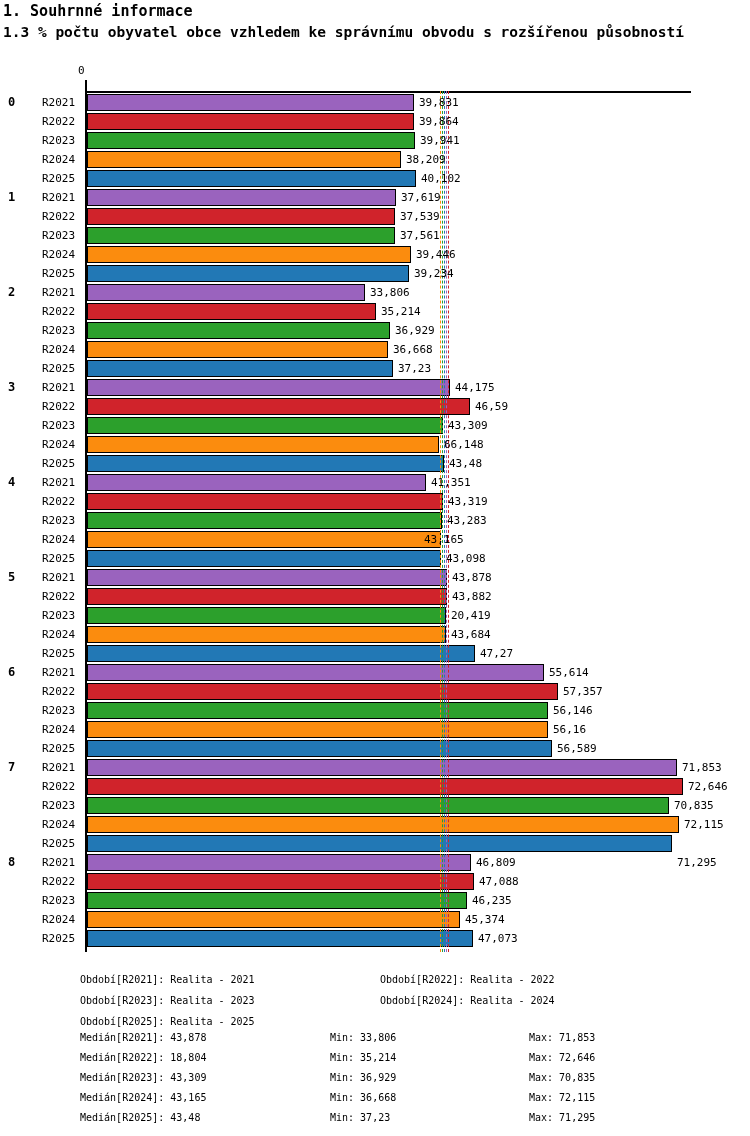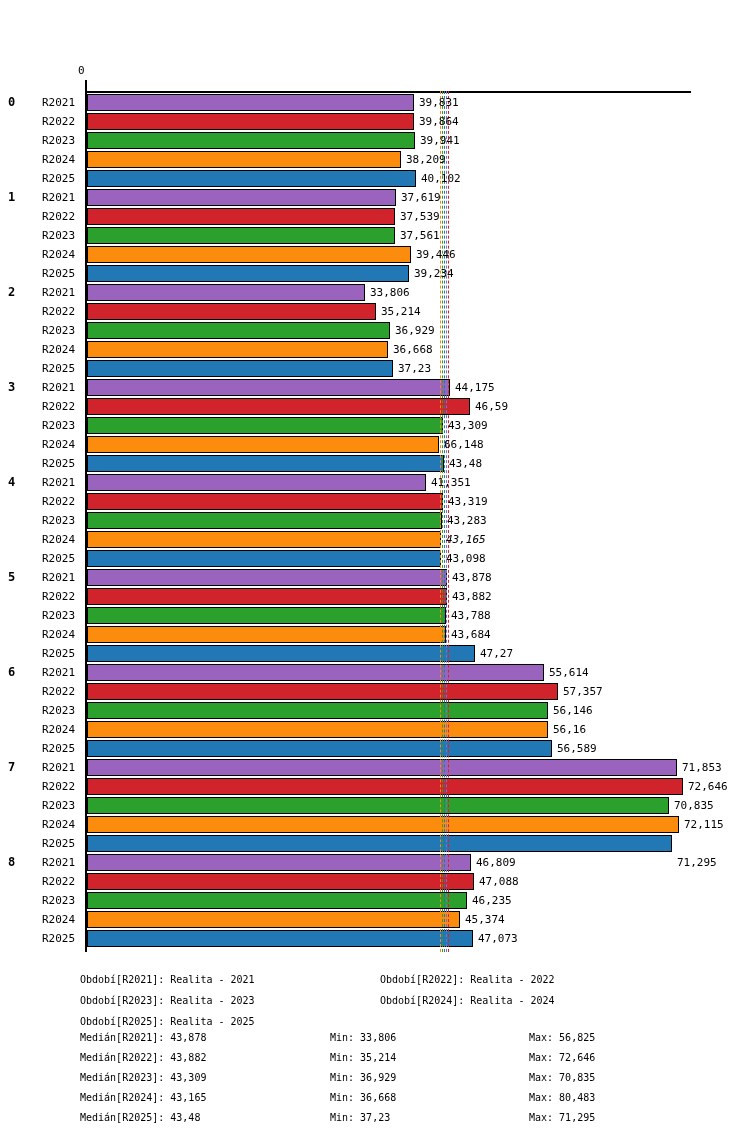--- a/index.html
+++ b/index.html
@@ -19,20 +19,22 @@
   .bar{height:15px;border:1px solid #000;z-index:1;}
   .value-label{font-size:11px;line-height:17px;z-index:6;}
   .median-line{width:0;top:91px;height:861px;z-index:5;}
   .legend-item{font-size:10px;}
   .stat-cell{font-size:10px;}
 </style>
 </head>
 <body>
 
 <div id="page">
+  <div id="title1" class="abs">1. Souhrnné informace</div>
+  <div id="title2" class="abs">1.3 % počtu obyvatel obce vzhledem ke správnímu obvodu s rozšířenou působností</div>
 
   <div id="chart">
     <div id="origin-label" class="abs">0</div>
     <div id="h-axis" class="abs"></div>
     <div id="v-axis" class="abs"></div>
     <div id="bars-layer">
         <div class="abs group-label" style="top: 94px;">0</div>
         <div class="abs year-label" style="top: 94px;">R2021</div>
         <div class="abs bar" style="left: 87px; top: 94px; width: 325px; background: rgb(154, 99, 190);"></div>
         <div class="abs value-label" style="left: 419px; top: 94px;">39,831</div>
@@ -101,34 +103,34 @@
         <div class="abs bar" style="left: 87px; top: 474px; width: 337px; background: rgb(154, 99, 190);"></div>
         <div class="abs value-label" style="left: 431px; top: 474px;">41,351</div>
         <div class="abs year-label" style="top: 493px;">R2022</div>
         <div class="abs bar" style="left: 87px; top: 493px; width: 354px; background: rgb(208, 35, 43);"></div>
         <div class="abs value-label" style="left: 448px; top: 493px;">43,319</div>
         <div class="abs year-label" style="top: 512px;">R2023</div>
         <div class="abs bar" style="left: 87px; top: 512px; width: 353px; background: rgb(44, 160, 44);"></div>
         <div class="abs value-label" style="left: 447px; top: 512px;">43,283</div>
         <div class="abs year-label" style="top: 531px;">R2024</div>
         <div class="abs bar" style="left: 87px; top: 531px; width: 352px; background: rgb(251, 140, 14);"></div>
-        <div class="abs value-label" style="left: 446px; top: 531px; font-style: italic;">43,165</div>
+        <div class="abs value-label" style="left: 424px; top: 531px;">43,165</div>
         <div class="abs year-label" style="top: 550px;">R2025</div>
         <div class="abs bar" style="left: 87px; top: 550px; width: 352px; background: rgb(34, 120, 181);"></div>
         <div class="abs value-label" style="left: 446px; top: 550px;">43,098</div>
         <div class="abs group-label" style="top: 569px;">5</div>
         <div class="abs year-label" style="top: 569px;">R2021</div>
         <div class="abs bar" style="left: 87px; top: 569px; width: 358px; background: rgb(154, 99, 190);"></div>
         <div class="abs value-label" style="left: 452px; top: 569px;">43,878</div>
         <div class="abs year-label" style="top: 588px;">R2022</div>
         <div class="abs bar" style="left: 87px; top: 588px; width: 358px; background: rgb(208, 35, 43);"></div>
         <div class="abs value-label" style="left: 452px; top: 588px;">43,882</div>
         <div class="abs year-label" style="top: 607px;">R2023</div>
         <div class="abs bar" style="left: 87px; top: 607px; width: 357px; background: rgb(44, 160, 44);"></div>
-        <div class="abs value-label" style="left: 451px; top: 607px;">43,788</div>
+        <div class="abs value-label" style="left: 451px; top: 607px;">20,419</div>
         <div class="abs year-label" style="top: 626px;">R2024</div>
         <div class="abs bar" style="left: 87px; top: 626px; width: 357px; background: rgb(251, 140, 14);"></div>
         <div class="abs value-label" style="left: 451px; top: 626px;">43,684</div>
         <div class="abs year-label" style="top: 645px;">R2025</div>
         <div class="abs bar" style="left: 87px; top: 645px; width: 386px; background: rgb(34, 120, 181);"></div>
         <div class="abs value-label" style="left: 480px; top: 645px; text-align: center;">47,27</div>
         <div class="abs group-label" style="top: 664px;">6</div>
         <div class="abs year-label" style="top: 664px;">R2021</div>
         <div class="abs bar" style="left: 87px; top: 664px; width: 455px; background: rgb(154, 99, 190);"></div>
         <div class="abs value-label" style="left: 549px; top: 664px;">55,614</div>
@@ -189,27 +191,27 @@
   <div id="legend">
       <div class="abs legend-item" style="left: 80px; top: 974px;">Období[R2021]: Realita - 2021</div>
       <div class="abs legend-item" style="left: 380px; top: 974px;">Období[R2022]: Realita - 2022</div>
       <div class="abs legend-item" style="left: 80px; top: 995px;">Období[R2023]: Realita - 2023</div>
       <div class="abs legend-item" style="left: 380px; top: 995px;">Období[R2024]: Realita - 2024</div>
       <div class="abs legend-item" style="left: 80px; top: 1016px;">Období[R2025]: Realita - 2025</div>
     </div>
   <div id="stats">
       <div class="abs stat-cell" style="left: 80px; top: 1032px;">Medián[R2021]: 43,878</div>
       <div class="abs stat-cell" style="left: 330px; top: 1032px;">Min: 33,806</div>
-      <div class="abs stat-cell" style="left: 529px; top: 1032px;">Max: 56,825</div>
-      <div class="abs stat-cell" style="left: 80px; top: 1052px;">Medián[R2022]: 43,882</div>
+      <div class="abs stat-cell" style="left: 529px; top: 1032px;">Max: 71,853</div>
+      <div class="abs stat-cell" style="left: 80px; top: 1052px;">Medián[R2022]: 18,804</div>
       <div class="abs stat-cell" style="left: 330px; top: 1052px;">Min: 35,214</div>
       <div class="abs stat-cell" style="left: 529px; top: 1052px;">Max: 72,646</div>
       <div class="abs stat-cell" style="left: 80px; top: 1072px;">Medián[R2023]: 43,309</div>
       <div class="abs stat-cell" style="left: 330px; top: 1072px;">Min: 36,929</div>
       <div class="abs stat-cell" style="left: 529px; top: 1072px;">Max: 70,835</div>
       <div class="abs stat-cell" style="left: 80px; top: 1092px;">Medián[R2024]: 43,165</div>
       <div class="abs stat-cell" style="left: 330px; top: 1092px;">Min: 36,668</div>
-      <div class="abs stat-cell" style="left: 529px; top: 1092px;">Max: 80,483</div>
+      <div class="abs stat-cell" style="left: 529px; top: 1092px;">Max: 72,115</div>
       <div class="abs stat-cell" style="left: 80px; top: 1112px;">Medián[R2025]: 43,48</div>
       <div class="abs stat-cell" style="left: 330px; top: 1112px;">Min: 37,23</div>
       <div class="abs stat-cell" style="left: 529px; top: 1112px;">Max: 71,295</div>
     </div>
 </div>
 
 </body></html>

